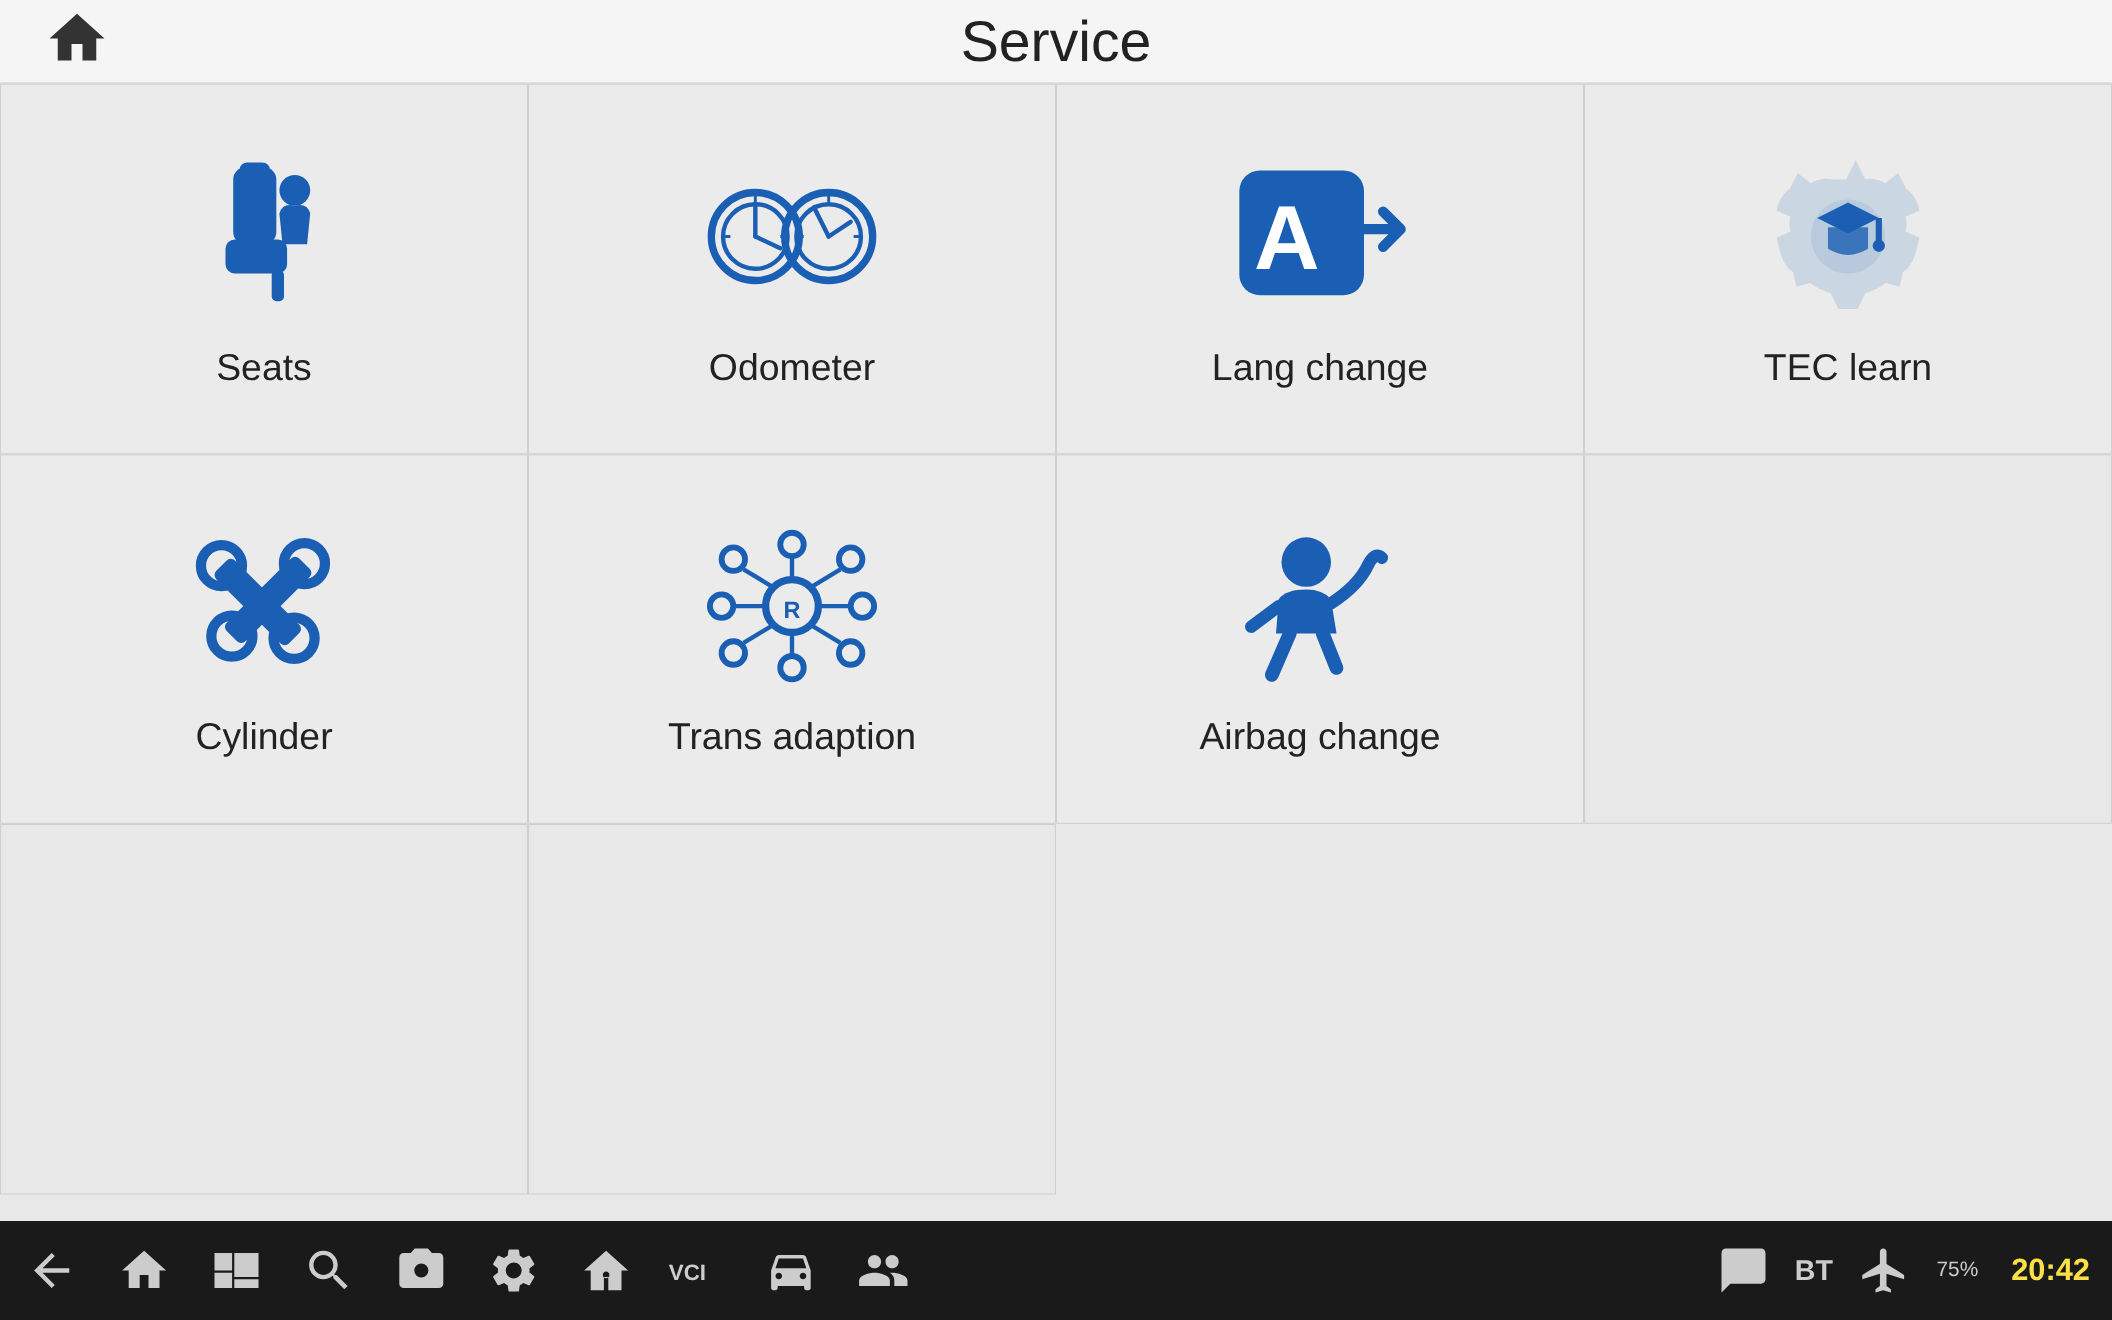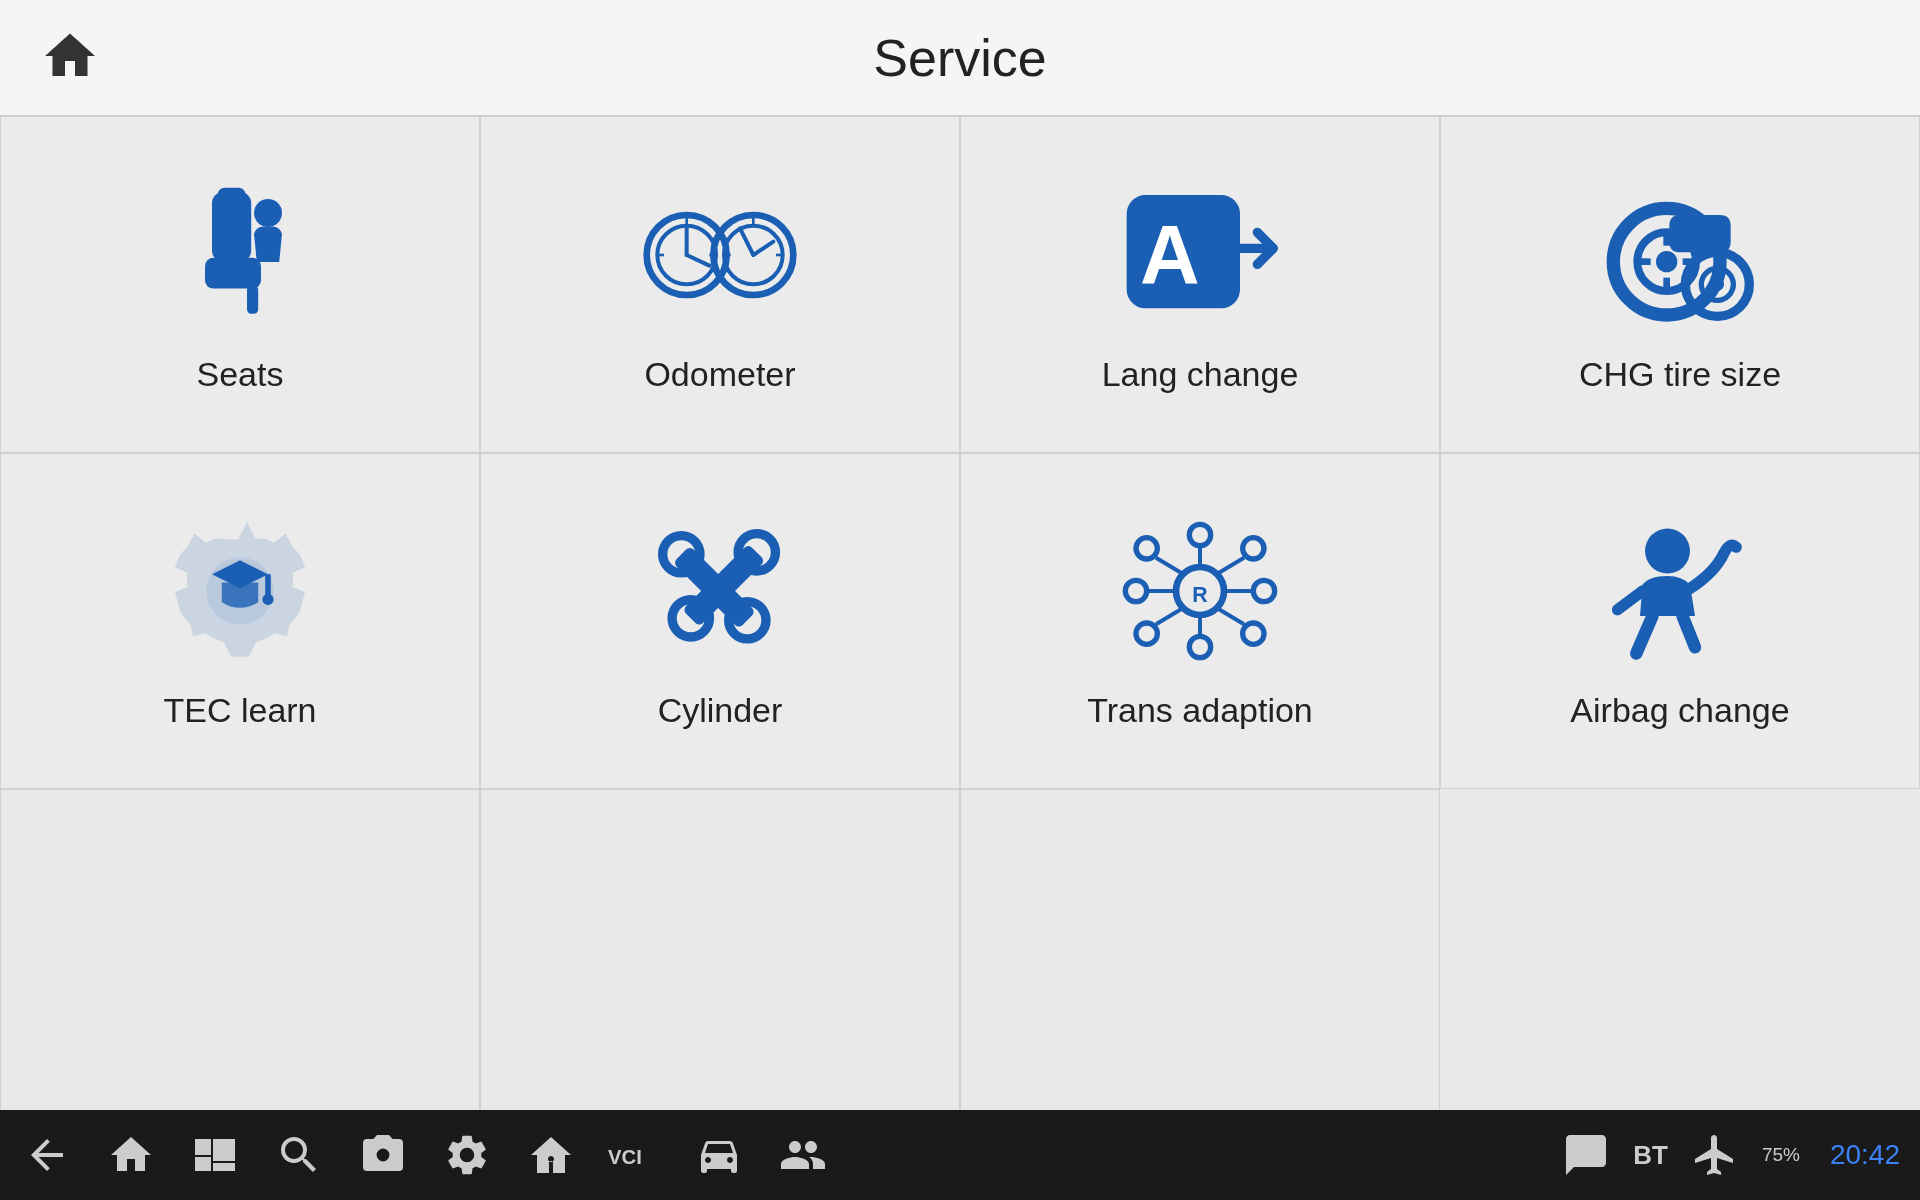--- a/index.html
+++ b/index.html
@@ -7,21 +7,21 @@
       width: 1920px;
       height: 1200px;
       font-family: 'Arial', sans-serif;
       background: #e8e8e8;
       overflow: hidden;
     }
 
     
     #header {
       width: 100%;
-      height: 116px;
+      height: 76px;
       background: #f5f5f5;
       display: flex;
       align-items: center;
       justify-content: center;
       border-bottom: 1px solid #ccc;
       position: relative;
     }
     #header .home-btn {
       position: absolute;
       left: 40px;
@@ -186,42 +186,20 @@
 
         <text x="15" y="72" font-family="Arial" font-weight="bold" font-size="62" fill="white">A</text>
 
         <path d="M80 45 L115 45 M103 33 L115 45 L103 57" fill="none" stroke="#1a5fb4" stroke-width="7" stroke-linecap="round" stroke-linejoin="round"></path>
       </svg>
     </div>
     <span class="label">Lang change</span>
   </div>
 
 
-  <div class="grid-cell">
-    <div class="icon-area">
-      <svg viewBox="0 0 120 100" class="service-icon" xmlns="http://www.w3.org/2000/svg" width="160" height="140">
-
-        <circle cx="50" cy="55" r="40" fill="none" stroke="#1a5fb4" stroke-width="10"></circle>
-        <circle cx="50" cy="55" r="22" fill="none" stroke="#1a5fb4" stroke-width="6"></circle>
-        <circle cx="50" cy="55" r="8" fill="#1a5fb4"></circle>
-
-        <line x1="50" y1="33" x2="50" y2="43" stroke="#1a5fb4" stroke-width="5"></line>
-        <line x1="50" y1="67" x2="50" y2="77" stroke="#1a5fb4" stroke-width="5"></line>
-        <line x1="28" y1="55" x2="38" y2="55" stroke="#1a5fb4" stroke-width="5"></line>
-        <line x1="62" y1="55" x2="72" y2="55" stroke="#1a5fb4" stroke-width="5"></line>
-
-        <circle cx="88" cy="72" r="24" fill="none" stroke="#1a5fb4" stroke-width="7"></circle>
-        <circle cx="88" cy="72" r="12" fill="none" stroke="#1a5fb4" stroke-width="4"></circle>
-        <circle cx="88" cy="72" r="5" fill="#1a5fb4"></circle>
-
-        <path d="M60 20 L90 20 Q98 20 98 28 L98 40 Q98 48 90 48 L80 48 L75 56 L72 48 L60 48 Q52 48 52 40 L52 28 Q52 20 60 20Z" fill="#1a5fb4"></path>
-      </svg>
-    </div>
-    <span class="label">CHG tire size</span>
-  </div>
 
   <div class="grid-cell">
     <div class="icon-area">
       <svg viewBox="0 0 100 100" class="service-icon" xmlns="http://www.w3.org/2000/svg" width="140" height="140">
 
         <path d="M50 15
           L55 5 L60 15
           Q68 13 74 18
           L82 12 L86 20
           Q92 24 94 32
@@ -402,15 +380,15 @@
       </svg>
     </div>
     <span style="color:#ccc; font-size:26px; font-weight:bold;">BT</span>
 
     <div class="taskbar-icon">
       <svg viewBox="0 0 24 24" xmlns="http://www.w3.org/2000/svg">
         <path d="M21 16v-2l-8-5V3.5c0-.83-.67-1.5-1.5-1.5S10 2.67 10 3.5V9l-8 5v2l8-2.5V19l-2 1.5V22l3.5-1 3.5 1v-1.5L13 19v-5.5l8 2.5z" fill="#ccc"></path>
       </svg>
     </div>
     <span style="color:#ccc; font-size:19px;">75%</span>
-    <span style="color:#3b82f6; font-size:28px; font-weight:normal; margin-left:10px;">20:42</span>
+    <span style="color:#fde047; font-size:28px; font-weight:bold; margin-left:10px;">20:42</span>
   </div>
 </div>
 
 </body></html>

